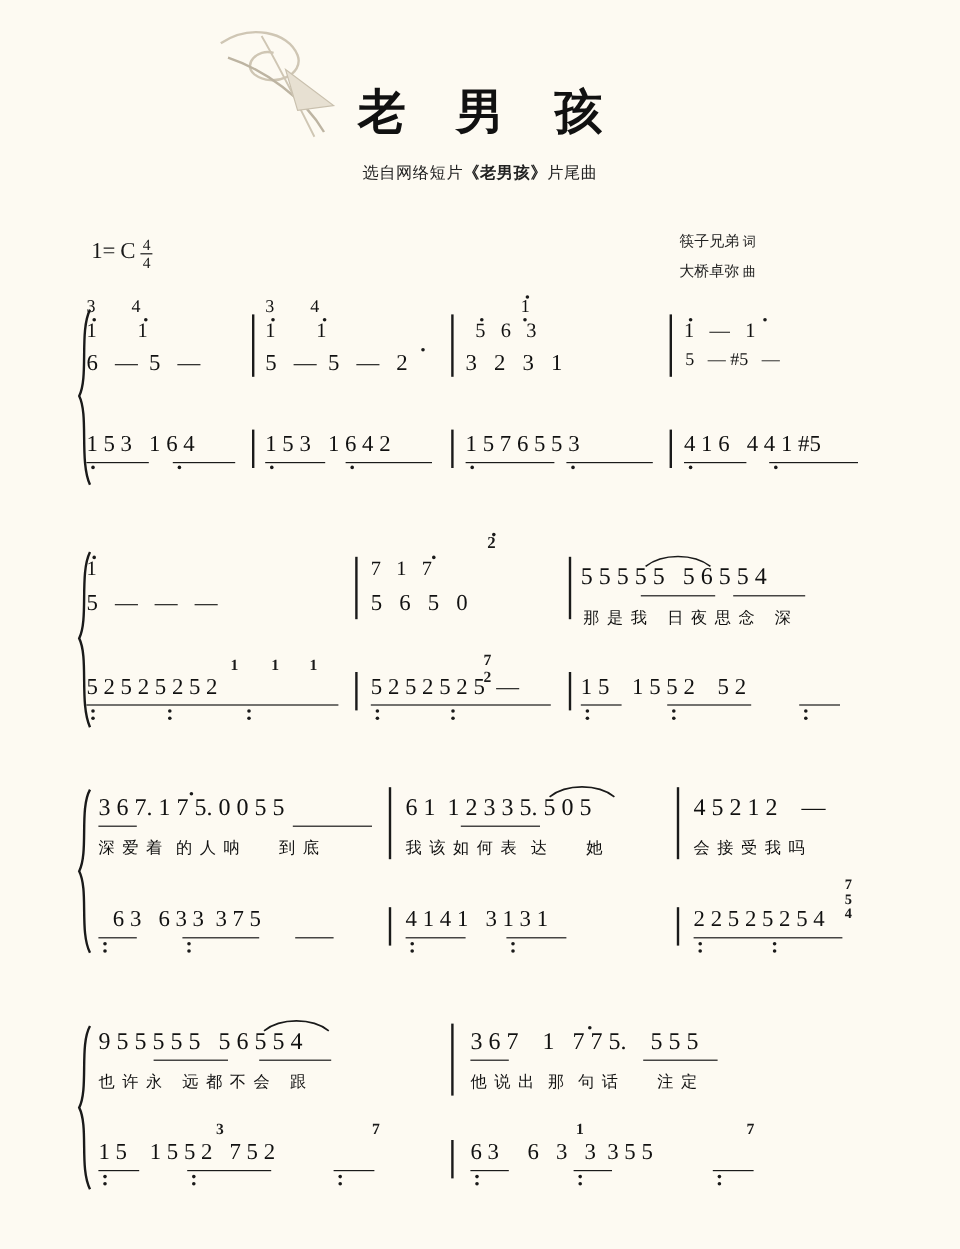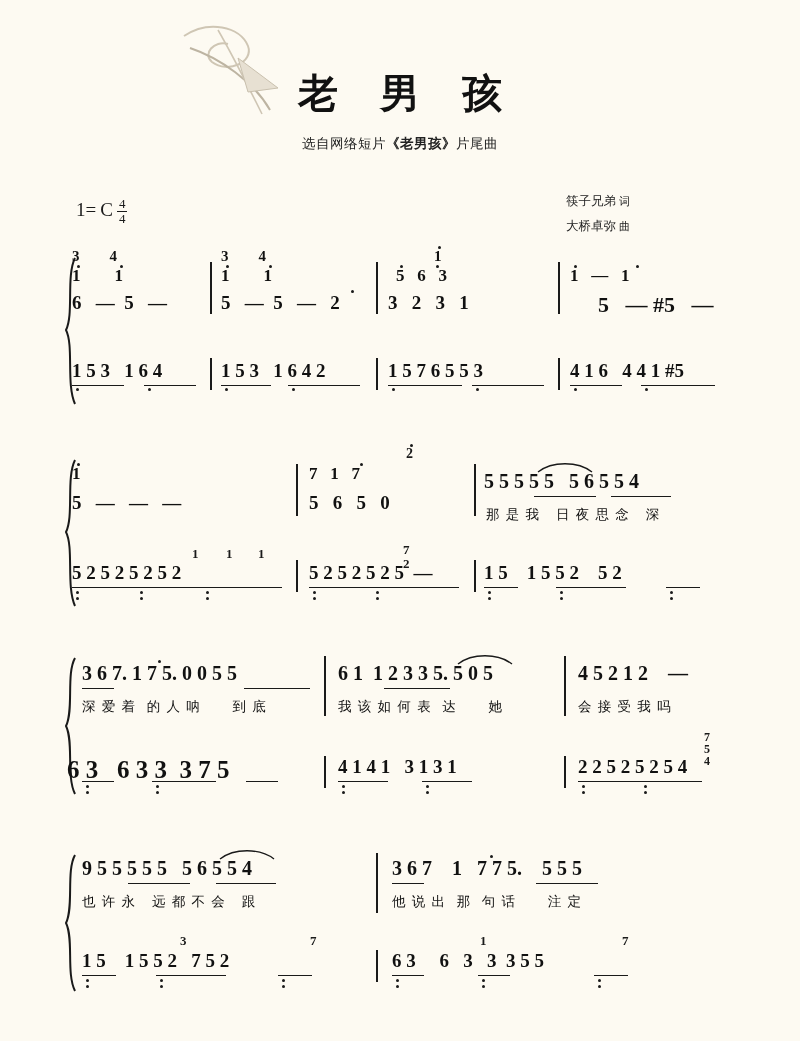--- a/index.html
+++ b/index.html
@@ -133,21 +133,21 @@
 
   .cell {
     position: absolute;
     font-family: "Liberation Serif", serif;
     font-size: 20px;
     white-space: pre;
     color: #111;
   }
   .jianpu {
     font-family: "Liberation Serif", serif;
-    font-weight: bold;
+    font-weight: normal;
     letter-spacing: 0;
   }
   .lyric {
     font-family: "DejaVu Sans", sans-serif;
     font-size: 13.5px;
     font-weight: normal;
     letter-spacing: 1px;
     color: #111;
   }
   .underline {
@@ -252,21 +252,21 @@
     <div class="cell jianpu" style="left:322px; top:44px; font-size:19px;">3   2   3   1</div>
     <div class="cell jianpu" style="left:322px; top:112px; font-size:19px;">1 5 7 6 5 5 3</div>
     <div class="underline" style="left:322px; top:137px; width:74px;"></div>
     <div class="underline" style="left:406px; top:137px; width:72px;"></div>
     <div class="dot" style="left:326px; top:140px;"></div>
     <div class="dot" style="left:410px; top:140px;"></div>
 
     <div class="cell jianpu" style="left:504px; top:18px; font-size:17px;">1   —   1</div>
     <div class="dot" style="left:508px; top:17px;"></div>
     <div class="dot" style="left:570px; top:17px;"></div>
-    <div class="cell jianpu" style="left:532px; top:44px; font-size:22px;">5   — #5   —</div>
+    <div class="cell jianpu" style="left:505px; top:44px; font-size:15px;">5   — #5   —</div>
     <div class="cell jianpu" style="left:504px; top:112px; font-size:19px;">4 1 6   4 4 1 #5</div>
     <div class="underline" style="left:504px; top:137px; width:52px;"></div>
     <div class="underline" style="left:575px; top:137px; width:74px;"></div>
     <div class="dot" style="left:508px; top:140px;"></div>
     <div class="dot" style="left:579px; top:140px;"></div>
   </div>
 
   <div class="system" style="top:450px; height:155px;">
     <svg class="brace" viewBox="0 0 16 150" style="top:8px;height:150px;">
       <path d="M13 2 C4 20, 12 58, 4 74 C12 90, 4 128, 13 148" fill="none" stroke="#1a1a1a" stroke-width="2"></path>
@@ -334,21 +334,21 @@
     <div class="barline" style="left:258px; top:8px; height:60px;"></div>
     <div class="barline" style="left:258px; top:108px; height:32px;"></div>
     <div class="barline" style="left:498px; top:8px; height:60px;"></div>
     <div class="barline" style="left:498px; top:108px; height:32px;"></div>
 
     <div class="cell jianpu" style="left:16px; top:14px; font-size:20px;">3 6 7. 1 7 5. 0 0 5 5</div>
     <div class="dot" style="left:92px; top:12px;"></div>
     <div class="underline" style="left:16px; top:40px; width:32px;"></div>
     <div class="underline" style="left:178px; top:40px; width:66px;"></div>
     <div class="cell lyric" style="left:16px; top:50px;">深 爱 着  的 人 呐      到 底</div>
-    <div class="cell jianpu" style="left:1px; top:108px; font-size:25px;">6 3   6 3 3  3 7 5</div>
+    <div class="cell jianpu" style="left:28px; top:108px; font-size:19px;">6 3   6 3 3  3 7 5</div>
     <div class="underline" style="left:16px; top:133px; width:32px;"></div>
     <div class="underline" style="left:86px; top:133px; width:64px;"></div>
     <div class="underline" style="left:180px; top:133px; width:32px;"></div>
     <div class="dot" style="left:20px; top:137px;"></div>
     <div class="dot" style="left:20px; top:143px;"></div>
     <div class="dot" style="left:90px; top:137px;"></div>
     <div class="dot" style="left:90px; top:143px;"></div>
 
     <svg class="tie" style="left:390px; top:4px; width:58px; height:14px;" viewBox="0 0 58 14">
       <path d="M2 12 C16 1, 42 1, 56 12" fill="none" stroke="#1a1a1a" stroke-width="1.4"></path>

